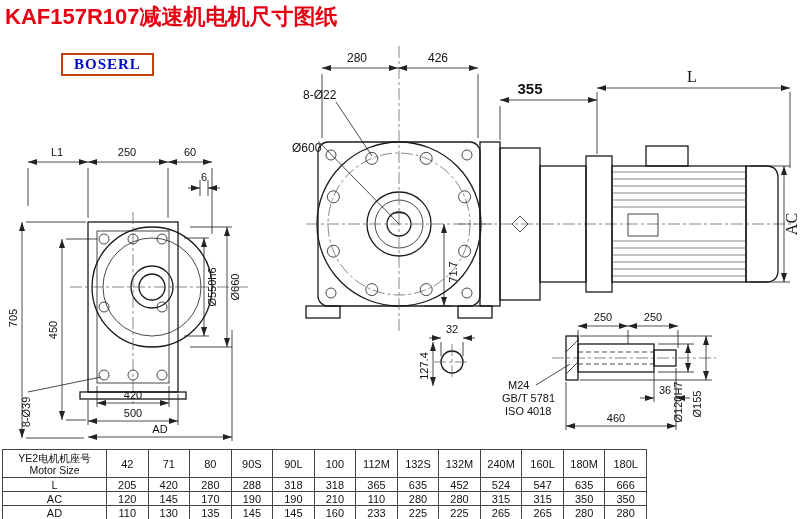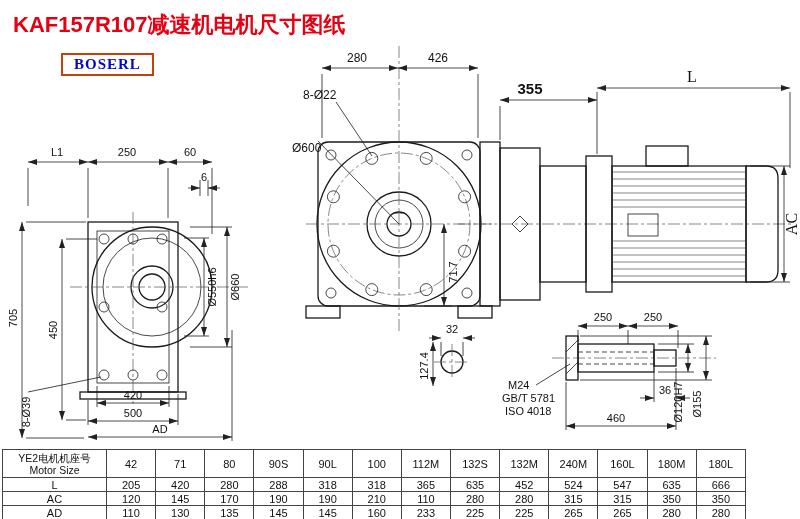--- a/index.html
+++ b/index.html
@@ -1,36 +1,36 @@
 <!DOCTYPE html>
 <html><head>
 <meta charset="utf-8">
 <style>
   html,body{margin:0;padding:0;background:#fff;}
   .page{position:relative;width:800px;height:519px;background:#fff;overflow:hidden;
         font-family:"Liberation Sans",sans-serif;}
-  .title{position:absolute;left:5px;top:2px;margin:8px;font-family:"Liberation Sans",sans-serif;
+  .title{position:absolute;left:5px;top:2px;margin:0;font-family:"Liberation Sans",sans-serif;
          font-size:22px;font-weight:bold;color:#e60012;}
   .logo{position:absolute;left:61px;top:53px;border:2px solid #c2410c;color:#0008c7;
         font-family:"Liberation Serif",serif;font-size:15px;font-weight:bold;
         padding:1px 11px;letter-spacing:1px;background:#fff;}
   .drawing{position:absolute;left:0;top:0;}
   
   .ol{fill:none;stroke:#1a1a1a;stroke-width:1.3;}
   .tl{fill:none;stroke:#1a1a1a;stroke-width:0.8;}
   .fin{fill:none;stroke:#333;stroke-width:0.6;}
   .dl{fill:none;stroke:#222;stroke-width:0.8;}
   .cl{fill:none;stroke:#555;stroke-width:0.7;stroke-dasharray:12 3 3 3;}
   .hid{fill:none;stroke:#1a1a1a;stroke-width:0.8;stroke-dasharray:5 3;}
   .dt{font-family:"Liberation Sans",sans-serif;font-size:11px;fill:#111;}
   .dt12{font-family:"Liberation Sans",sans-serif;font-size:12px;fill:#111;}
   .dtb{font-family:"Liberation Sans",sans-serif;font-size:15px;font-weight:bold;fill:#111;}
   .dtl{font-family:"Liberation Serif",serif;font-size:16px;fill:#111;}
   
-  .dims-table{position:absolute;left:2px;top:449px;width:744px;border-collapse:collapse;
+  .dims-table{position:absolute;left:2px;top:449px;width:645px;border-collapse:collapse;
               table-layout:fixed;background:#fff;padding-left:24px;}
   .dims-table th,.dims-table td{border:1px solid #444;text-align:center;vertical-align:middle;
               font-size:11px;font-weight:normal;color:#111;padding:0;white-space:nowrap;overflow:hidden;}
   .dims-table tr.hdr th{height:27px;}
   .dims-table tr.row th,.dims-table tr.row td{height:13px;}
   .col-label{width:104px;}
   .hcell span{display:block;line-height:12px;font-size:10.5px;}
 </style>
 </head>
 <body>

